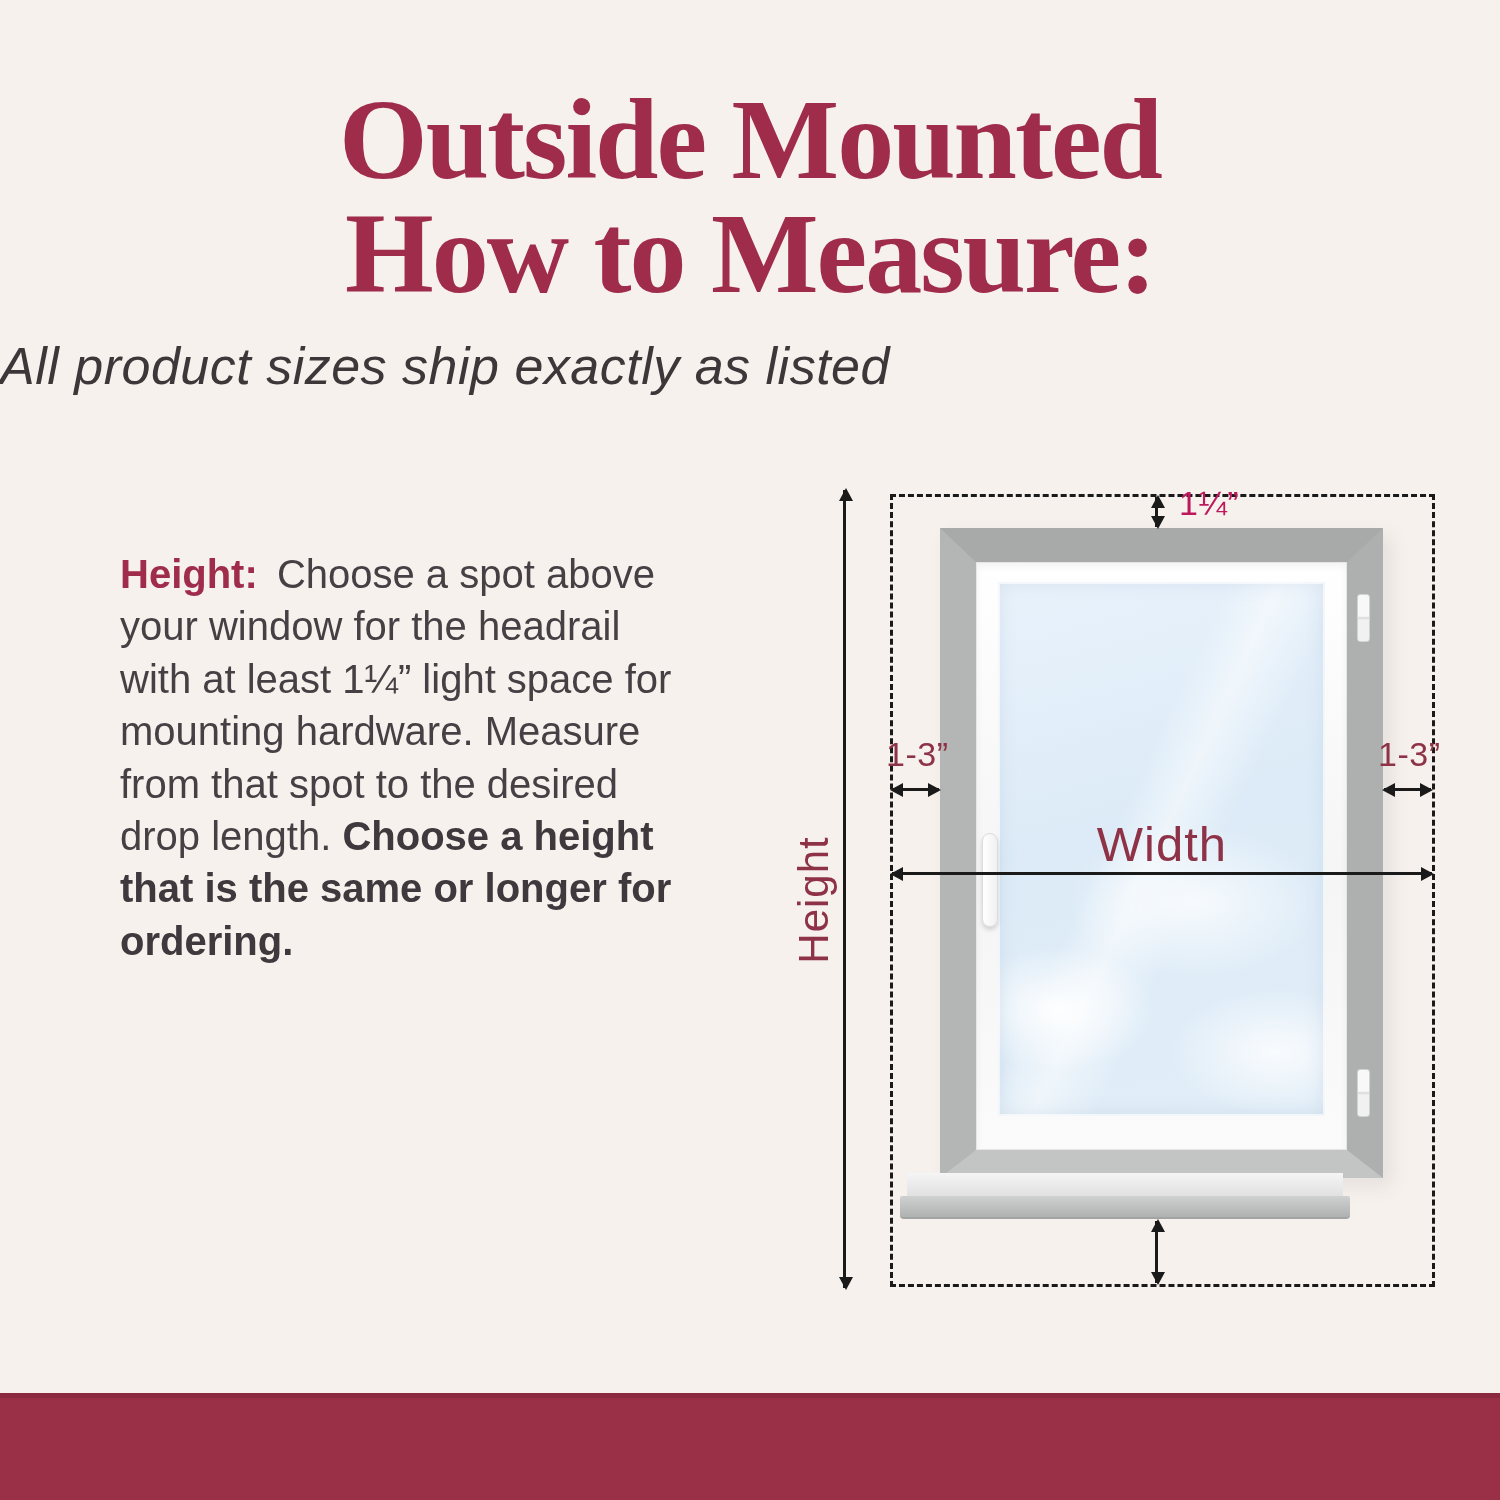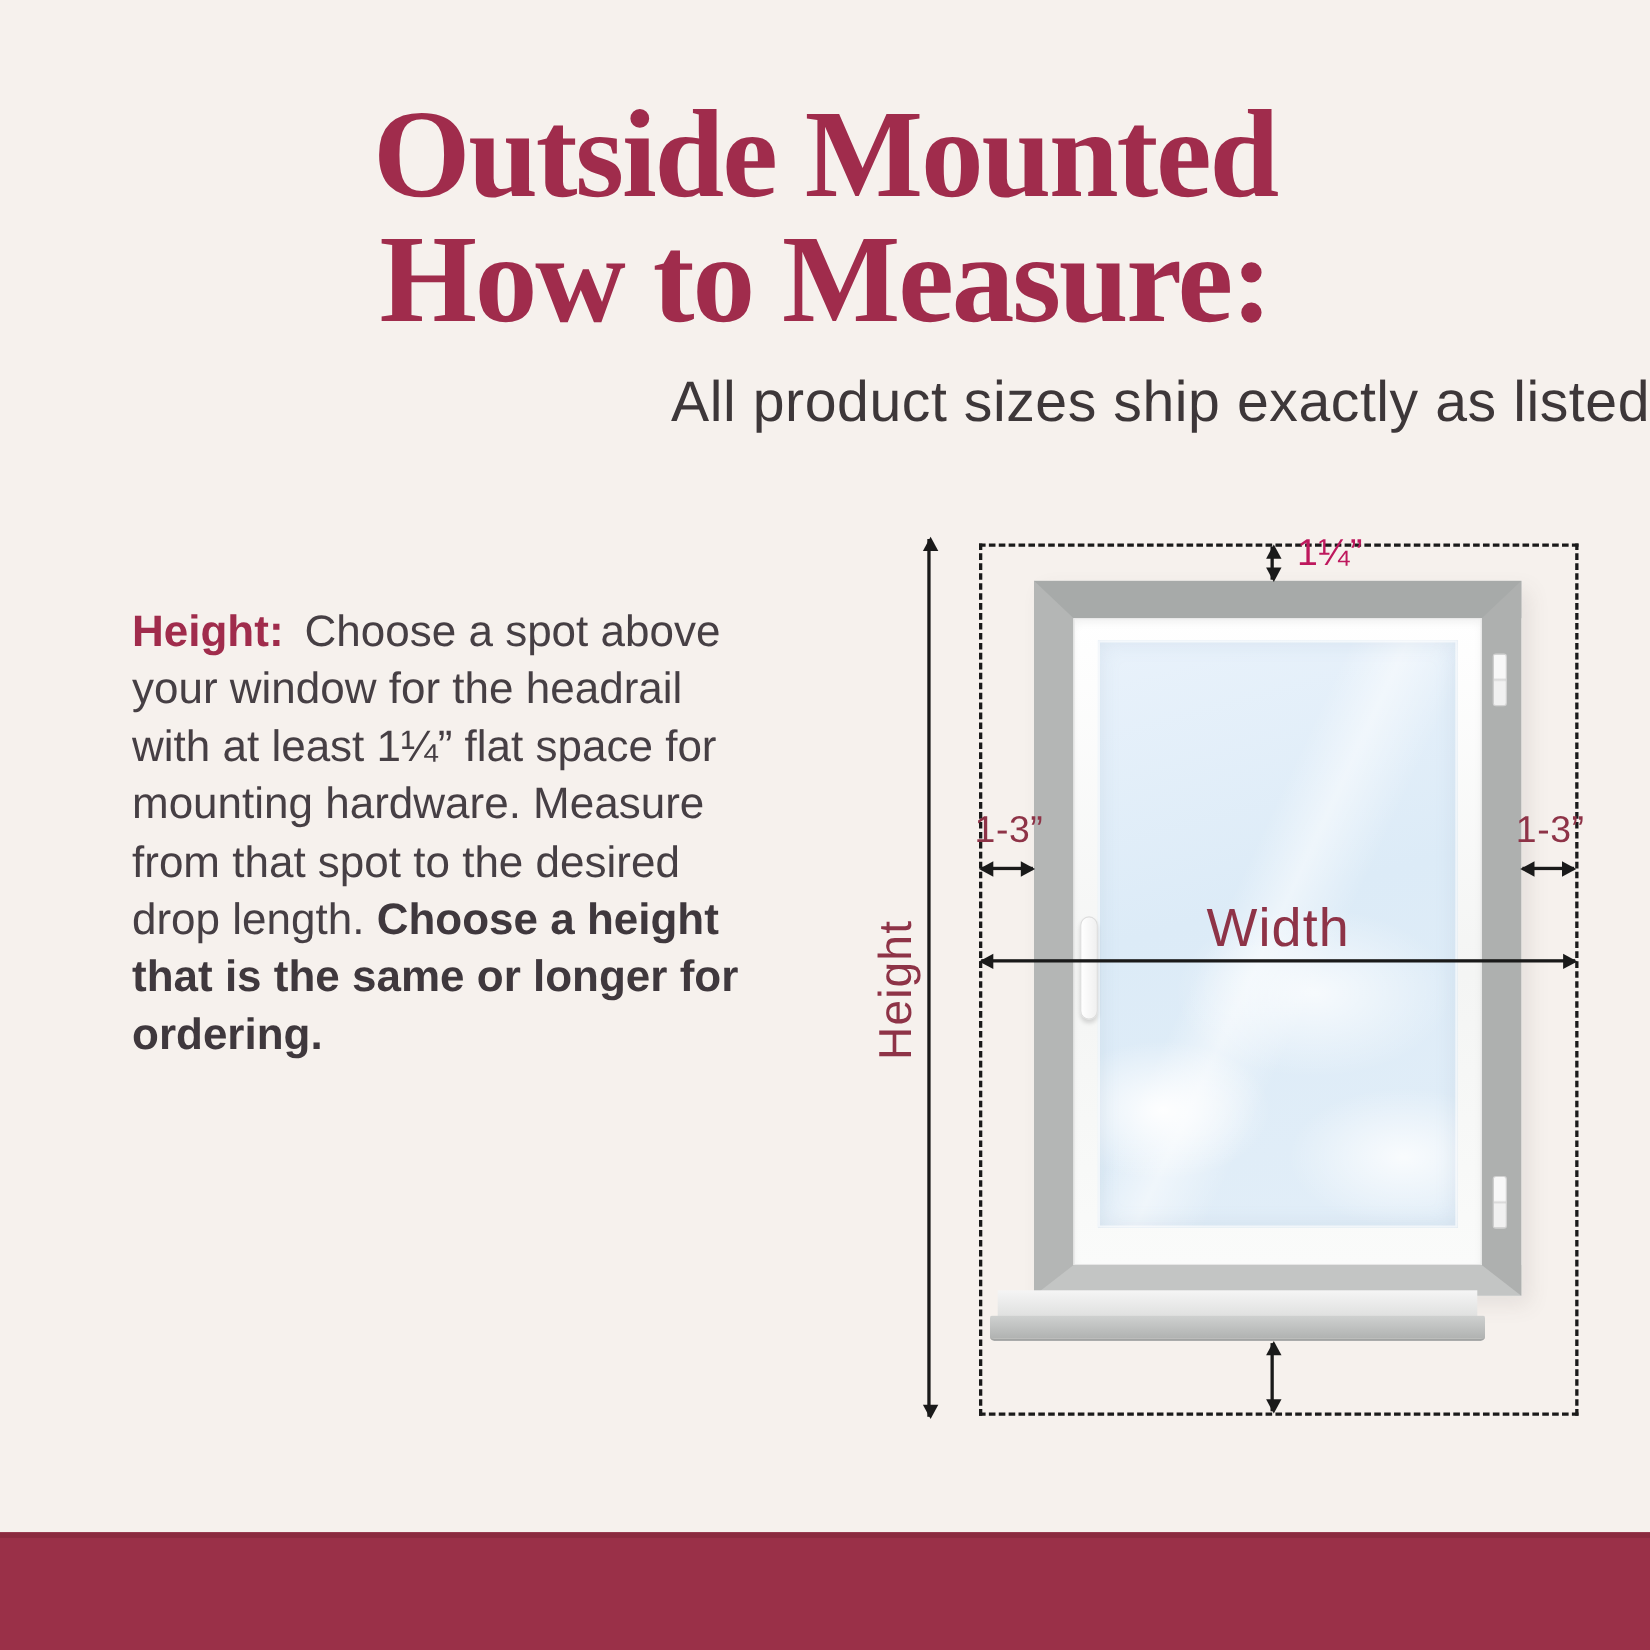--- a/index.html
+++ b/index.html
@@ -12,21 +12,21 @@
 
   
   .title {
     position:absolute; top:83px; left:0; width:100%;
     text-align:center; font-family:"Liberation Serif","DejaVu Serif",serif;
     font-weight:bold; font-size:114px; line-height:1.0; letter-spacing:-2px;
     color:#a02c4c;
   }
   .subtitle {
     position:absolute; top:336px; left:0; width:100%;
-    text-align:right; font-size:52px; color:#3d3739; letter-spacing:0.5px;
+    text-align:left; font-size:52px; color:#3d3739; letter-spacing:0.5px;font-style:italic;
   }
 
   
   .instructions {
     position:absolute; left:120px; top:548px; width:648px;
     font-size:40px; line-height:1.31; color:#463f44;
   }
   .instructions p { white-space:pre-line; margin-bottom:36px; }
   .lead { color:#a02c4c; font-weight:bold; margin-right:8px; }
   .instructions strong { font-weight:bold; color:#3f383d; }
@@ -113,21 +113,21 @@
 
   <div class="title" style="color: rgb(160, 44, 76);">
     <div>Outside Mounted</div>
     <div>How to Measure:</div>
   </div>
   <div class="subtitle">All product sizes ship exactly as listed</div>
 
   <div class="instructions">
     <p><span class="lead" style="color: rgb(160, 44, 76);">Height:</span><span> Choose a spot above
 your window for the headrail
-with at least 1¼” flat space for
+with at least 1¼” light space for
 mounting hardware. Measure
 from that spot to the desired
 drop length. </span><strong>Choose a height
 that is the same or longer for
 ordering.</strong></p>
   </div>
 
   <div class="diagram">
 
     <div class="dash-box"></div>

